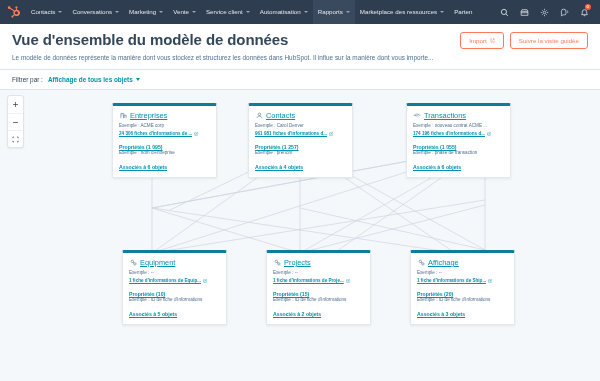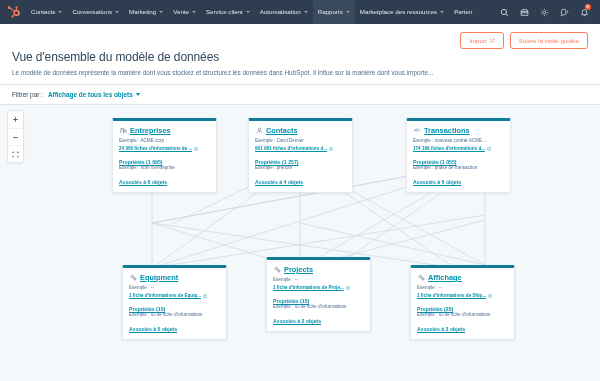--- a/index.html
+++ b/index.html
@@ -71,25 +71,24 @@
   
   .page-header {
     background: #fff;
     border-bottom: 1px solid #dfe3eb;
     padding: 7px 12px 7px 12px;
     position: relative;
     z-index: 30;
   }
   .header-row { display: flex; align-items: flex-start; justify-content: space-between; }
   .page-title {
-    font-size: 12px;
-    font-weight: normal;
+    font-size: 15px;
+    font-weight: bold;
     color: #33475b;
     letter-spacing: -0.1px;
-    margin-top: 19px;
   }
   .page-desc {
     font-size: 6.4px;
     color: #516f90;
     margin-top: 5px;
     line-height: 1.25;
     max-width: 430px;
     white-space: nowrap;
     overflow: hidden;
     text-overflow: ellipsis;
@@ -184,21 +183,21 @@
   .card-head {
     display: flex;
     align-items: center;
     gap: 3px;
     margin-bottom: 3px;
   }
   .card-icon { width: 8px; height: 8px; display:flex; align-items:center; justify-content:center; flex:none; }
   .card-icon svg { display:block; }
   .card-title {
     font-size: 7.4px;
-    font-weight: bold;
+    font-weight: normal;
     color: #0091ae;
     text-decoration: underline;
     cursor: pointer;
     white-space: nowrap;
   }
   .meta {
     font-size: 4.6px;
     color: #516f90;
     line-height: 1.5;
     white-space: nowrap;
@@ -496,21 +495,21 @@
           <path d="M10 2 5.8 6.2"></path>
       </svg>
     </div>
     <div class="section-gap"></div>
     <div class="prop-link">Propriétés (10)</div>
     <div class="meta">Exemple : ID de fiche d'informations</div>
     <div class="section-gap"></div>
     <div class="assoc-link">Associés à 5 objets</div>
   </div>
 
-  <div class="card" style="left:266px; top:152px;">
+  <div class="card" style="left:266px; top:160px;">
     <div class="card-head">
       <span class="card-icon">
         <svg width="7" height="7" viewBox="0 0 12 12" fill="none" stroke="#516f90" stroke-width="1">
           <circle cx="4" cy="4" r="2"></circle>
             <circle cx="8.4" cy="8.4" r="2"></circle>
             <path d="M5.3 5.3 7 7"></path>
         </svg>
       </span>
       <span class="card-title">Projects</span>
     </div>

